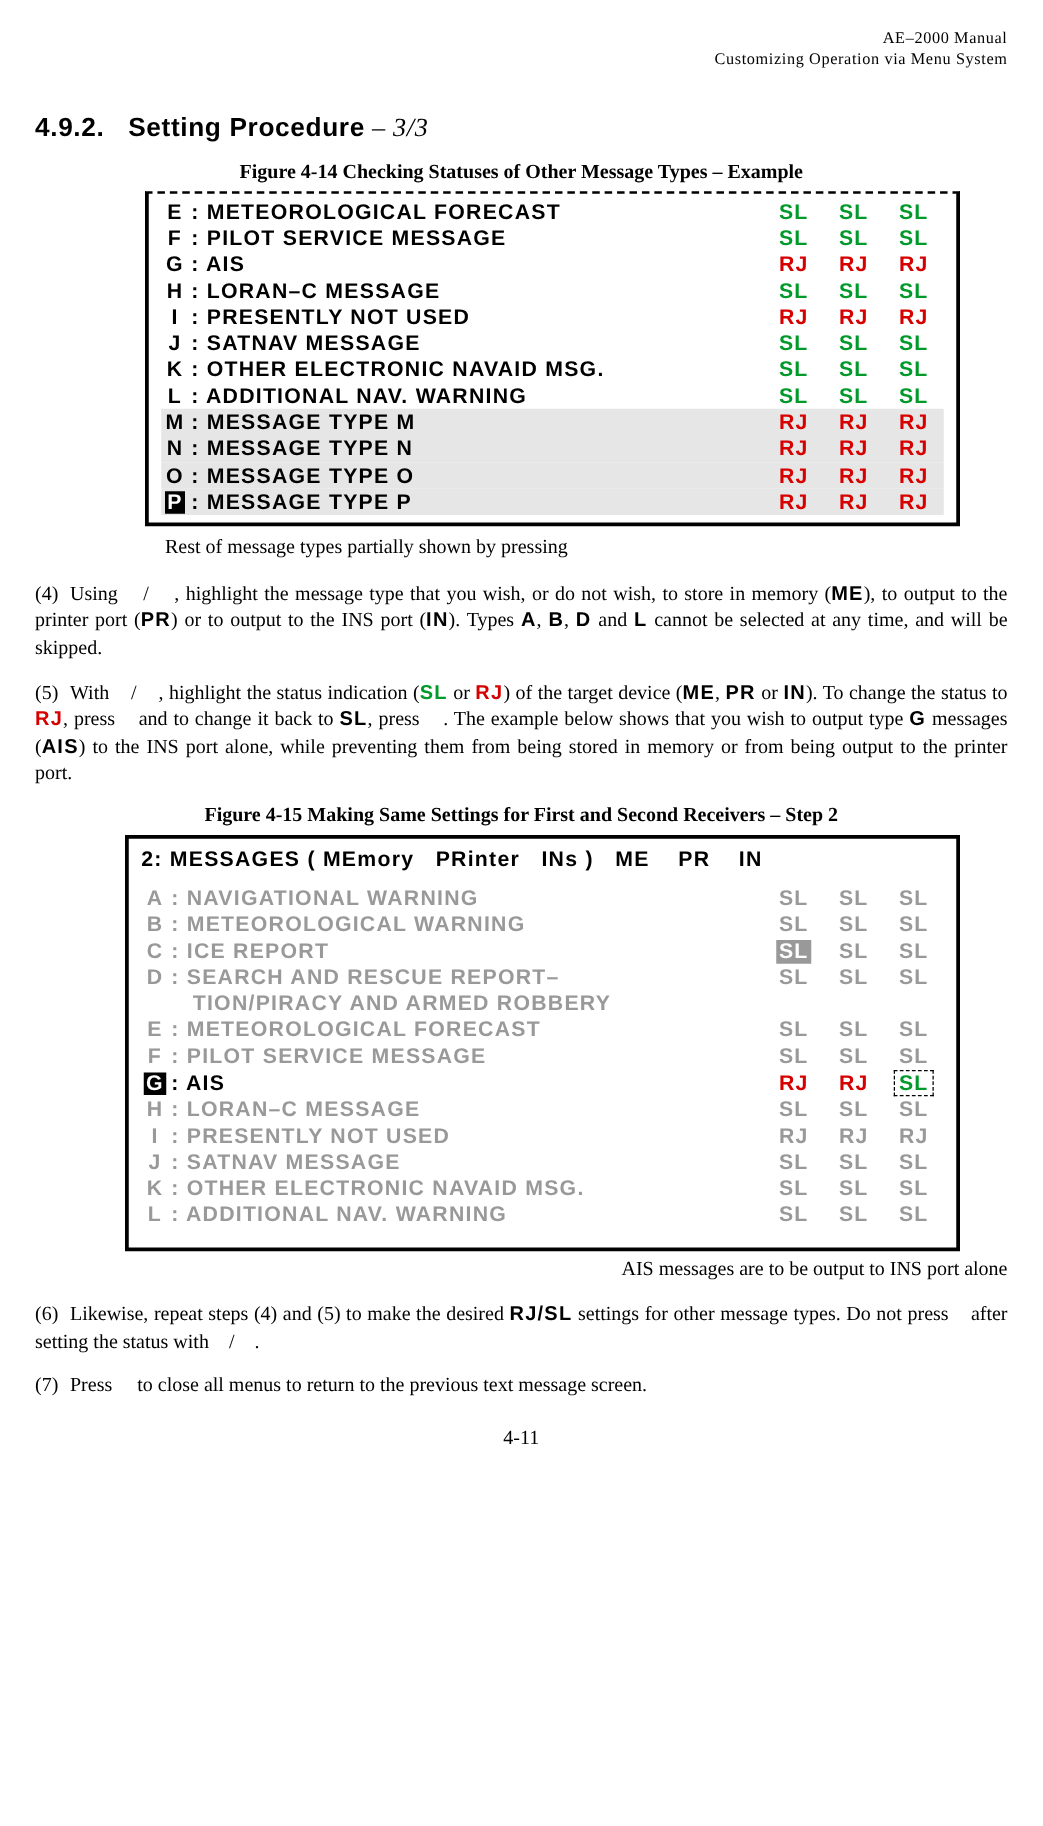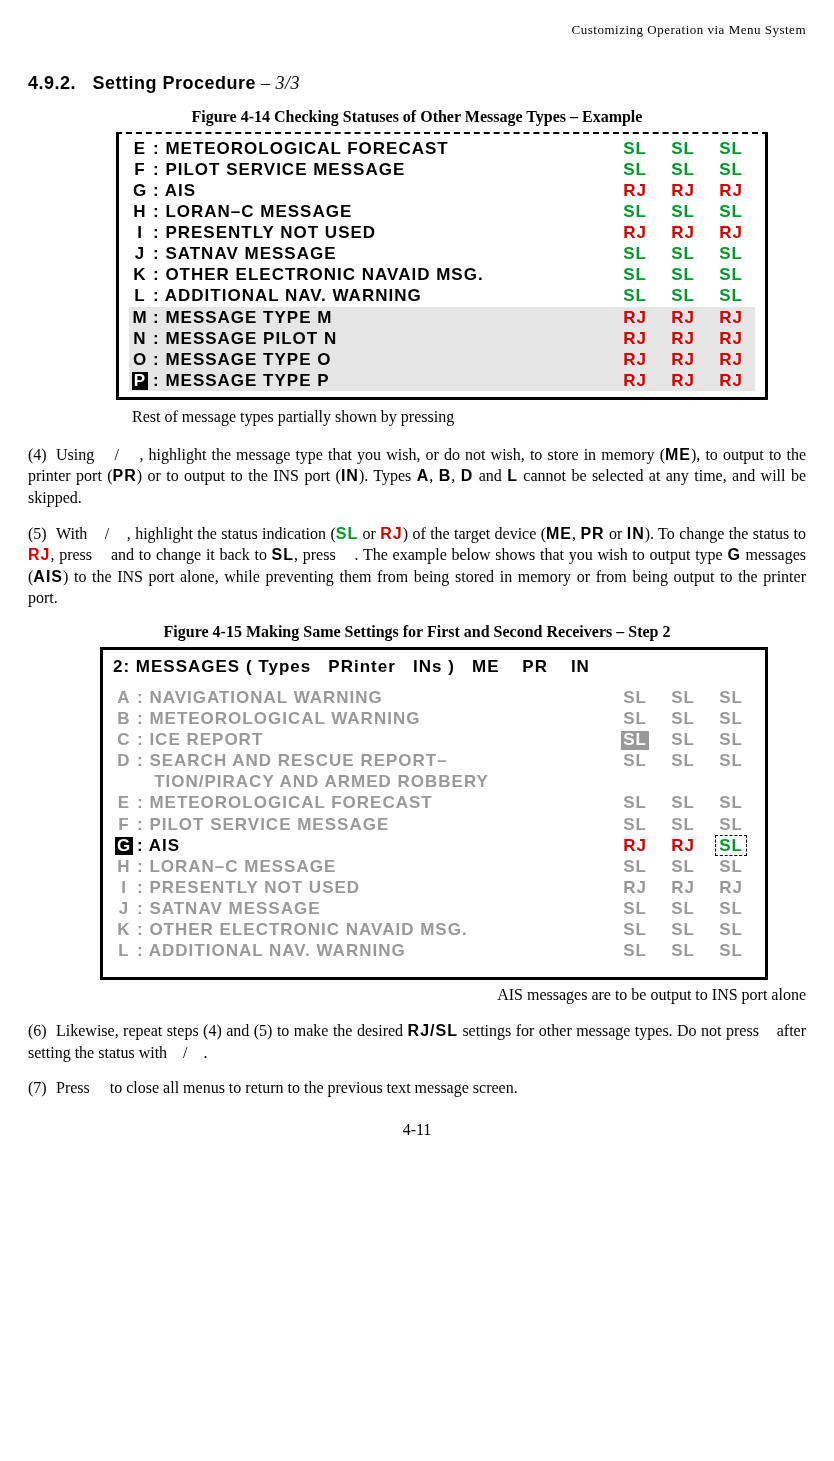--- a/index.html
+++ b/index.html
@@ -17,21 +17,21 @@
   }
   .header-right {
     text-align: right;
     font-size: 13px;
     letter-spacing: 0.5px;
     line-height: 1.3;
     margin-bottom: 34px;
   }
   .section-heading {
     font-family: Arial, Helvetica, sans-serif;
-    font-size: 18px;
+    font-size: 21px;
     font-weight: bold;
     letter-spacing: 0.5px;
     margin-bottom: 14px;
   }
   .section-suffix {
     font-family: Georgia, serif;
     font-style: italic;
     font-weight: normal;
   }
   .fig-caption {
@@ -117,20 +117,21 @@
     font-size: 16px;
     margin: 6px 0 16px 80px;
   }
 </style>
 </head>
 <body>
 
 <div class="page">
 
   <div class="header-right">
+    <div>AE–2000 Manual</div>
     <div>Customizing Operation via Menu System</div>
   </div>
 
   <div class="section-heading">
     <span>4.9.2.</span>&nbsp;&nbsp;
     <span>Setting Procedure</span><span class="section-suffix"> – 3/3</span>
   </div>
 
   <div class="fig-caption">Figure 4-14   Checking Statuses of Other Message Types – Example</div>
 
@@ -193,21 +194,21 @@
       </div>
       <div class="row shaded">
         <div class="label-col">M</div>
         <div class="name-col">: MESSAGE TYPE M</div>
         <div class="stat-col rj">RJ</div>
         <div class="stat-col rj">RJ</div>
         <div class="stat-col rj">RJ</div>
       </div>
       <div class="row shaded">
         <div class="label-col">N</div>
-        <div class="name-col">: MESSAGE PILOT N</div>
+        <div class="name-col">: MESSAGE TYPE N</div>
         <div class="stat-col rj">RJ</div>
         <div class="stat-col rj">RJ</div>
         <div class="stat-col rj">RJ</div>
       </div>
       <div class="row shaded">
         <div class="label-col">O</div>
         <div class="name-col">: MESSAGE TYPE O</div>
         <div class="stat-col rj">RJ</div>
         <div class="stat-col rj">RJ</div>
         <div class="stat-col rj">RJ</div>
@@ -222,21 +223,21 @@
     </div>
 
   <div class="annotation">Rest of message types partially shown by pressing</div>
 
   <p class="body-para" id="para4"><span class="num">(4)</span>Using &nbsp;&nbsp; / &nbsp;&nbsp; , highlight the message type that you wish, or do not wish, to store in memory (<span class="mono-bold">ME</span>), to output to the printer port (<span class="mono-bold">PR</span>) or to output to the INS port (<span class="mono-bold">IN</span>). Types <span class="mono-bold">A</span>, <span class="mono-bold">B</span>, <span class="mono-bold">D</span> and <span class="mono-bold">L</span> cannot be selected at any time, and will be skipped.</p>
   <p class="body-para" id="para5"><span class="num">(5)</span>With &nbsp;&nbsp; / &nbsp;&nbsp; , highlight the status indication (<span class="mono-bold sl">SL</span> or <span class="mono-bold rj">RJ</span>) of the target device (<span class="mono-bold">ME</span>, <span class="mono-bold">PR</span> or <span class="mono-bold">IN</span>). To change the status to <span class="mono-bold rj">RJ</span>, press &nbsp;&nbsp; and to change it back to <span class="mono-bold">SL</span>, press &nbsp;&nbsp; . The example below shows that you wish to output type <span class="mono-bold">G</span> messages (<span class="mono-bold">AIS</span>) to the INS port alone, while preventing them from being stored in memory or from being output to the printer port.</p>
 
   <div class="fig-caption">Figure 4-15   Making Same Settings for First and Second Receivers – Step 2</div>
 
   <div class="screenbox" id="fig2-box" style="margin-left:72px; margin-right:38px; position:relative;">
-  <div class="row title-row" style="white-space: pre;">2: MESSAGES ( Types   PRinter   INs )   ME    PR    IN</div>
+  <div class="row title-row" style="white-space: pre;">2: MESSAGES ( MEmory   PRinter   INs )   ME    PR    IN</div>
       <div style="height: 6px;"></div>
       <div class="row">
         <div class="label-col grey">A</div>
         <div class="name-col grey">: NAVIGATIONAL WARNING</div>
         <div class="stat-col grey">SL</div>
         <div class="stat-col grey">SL</div>
         <div class="stat-col grey">SL</div>
       </div>
       <div class="row">
         <div class="label-col grey">B</div>

